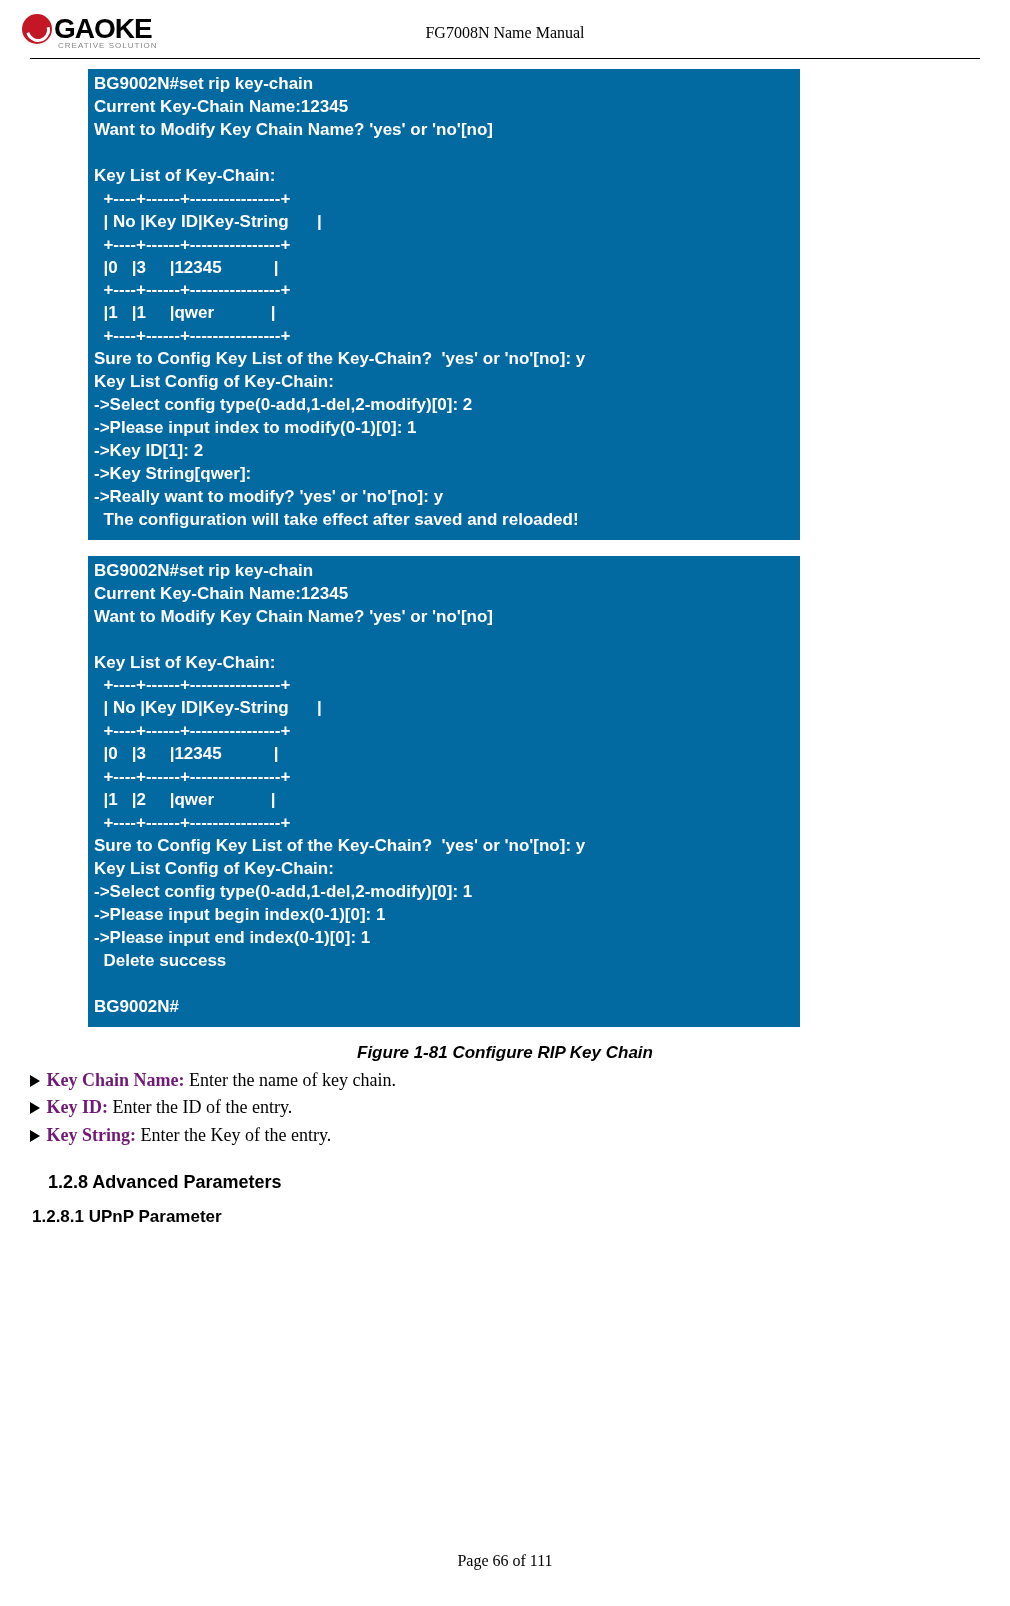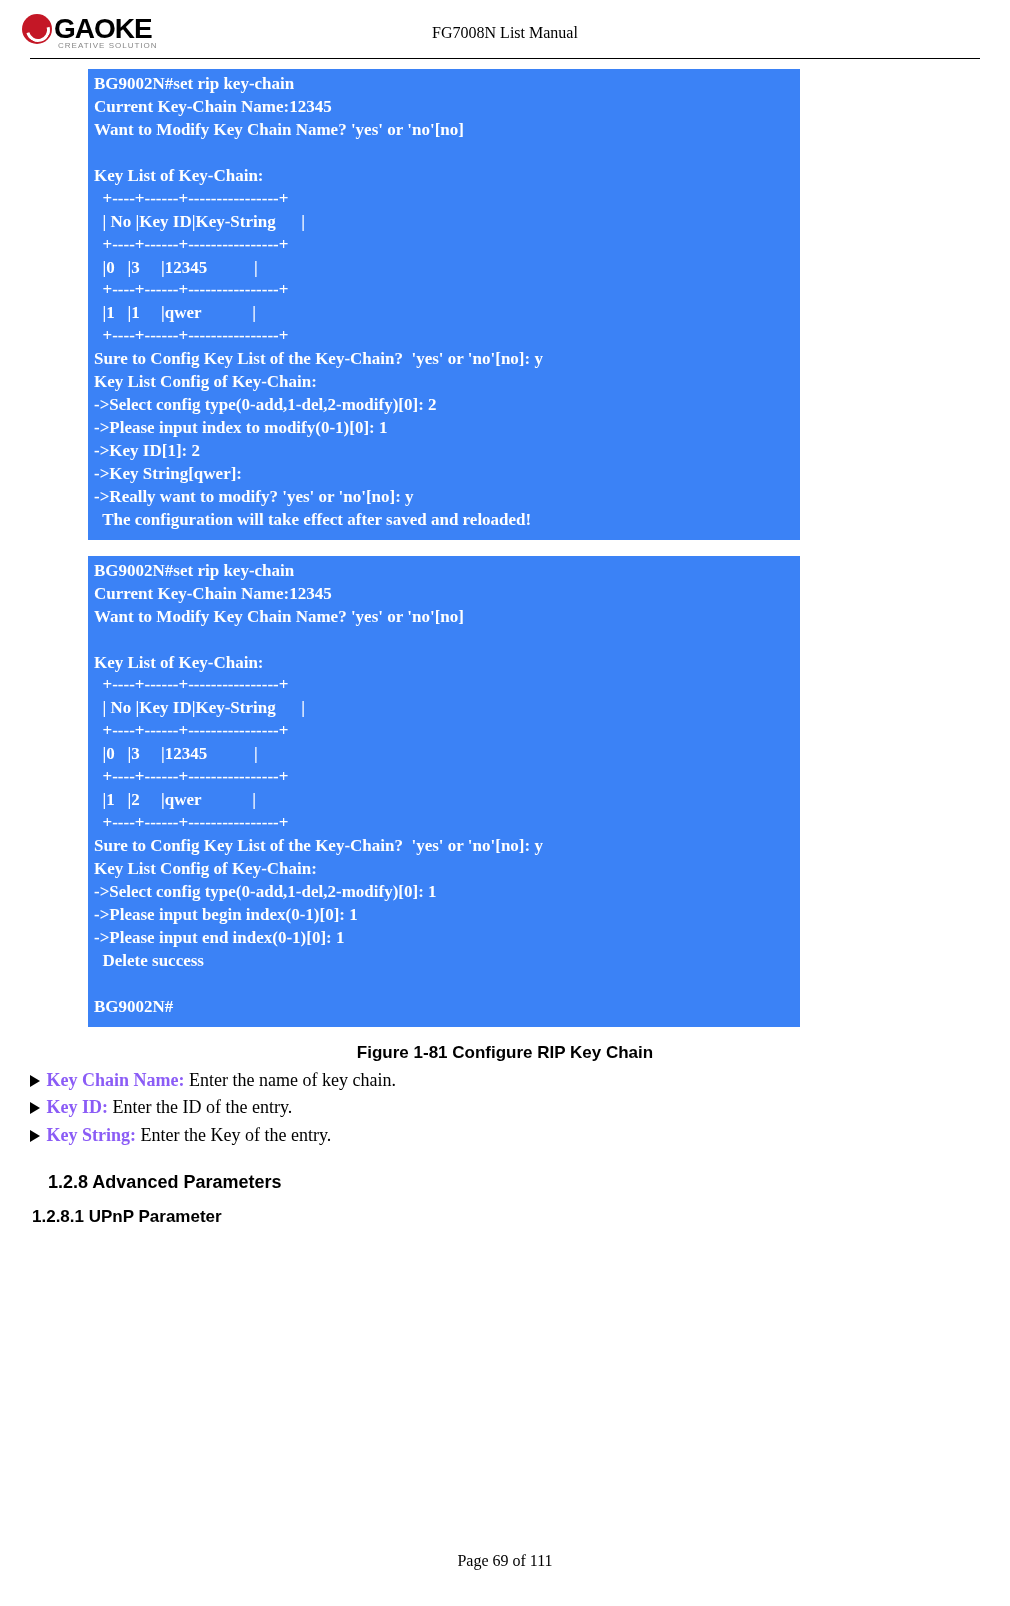--- a/index.html
+++ b/index.html
@@ -75,38 +75,39 @@
     left: 50%;
     transform: translateX(-50%);
     top: 10px;
   }
   .header-rule {
     border: none;
     border-top: 1px solid #000;
     margin: 4px 0 10px 0;
   }
   .terminal {
-    background: #3b82f6;
+    background: #0369a1;
     color: #fff;
-    font-family: Liberation Serif, serif;
+    font-family: Liberation Sans, sans-serif;
     font-size: 17px;
     font-weight: bold;
     line-height: 1.35;
     padding: 4px 6px 8px 6px;
     margin: 0 auto 16px 58px;
     width: 700px;
     white-space: pre;
     overflow: hidden;
   }
   .figure-caption {
     font-family: Arial, sans-serif;
     font-weight: bold;
     font-size: 17px;
     text-align: center;
     margin: 4px 0 4px 0;
+    font-style: italic;
   }
   .body-text {
     font-family: "Times New Roman", Times, serif;
     font-size: 18px;
     line-height: 1.55;
     margin: 0 0 2px 0;
   }
   .field-line {
     font-family: "Times New Roman", Times, serif;
     font-size: 18px;
@@ -115,21 +116,21 @@
   .tri {
     display: inline-block;
     width: 0; height: 0;
     border-top: 6px solid transparent;
     border-bottom: 6px solid transparent;
     border-left: 10px solid #000;
     margin-right: 2px;
     vertical-align: -1px;
   }
   .blue-bold {
-    color: #8b5cf6;
+    color: #701a75;
     font-weight: bold;
   }
   .section-h3 {
     font-family: Arial, sans-serif;
     font-weight: bold;
     font-size: 18px;
     margin: 22px 0 14px 18px;
   }
   .section-h4 {
     font-family: Arial, sans-serif;
@@ -152,21 +153,21 @@
 <div class="page">
 
   <div class="header-row">
     <div class="logo-block">
       <span class="logo-main">
         <span class="logo-g-swirl"></span>
         <span>GAOKE</span>
       </span>
       <span class="logo-tagline">CREATIVE SOLUTION</span>
     </div>
-    <div class="header-title">FG7008N List Manual</div>
+    <div class="header-title">FG7008N Name Manual</div>
   </div>
   <hr class="header-rule">
 
   <pre class="terminal" id="term1">BG9002N#set rip key-chain
 Current Key-Chain Name:12345
 Want to Modify Key Chain Name? 'yes' or 'no'[no]
 
 Key List of Key-Chain:
   +----+------+----------------+
   | No |Key ID|Key-String      |
@@ -217,14 +218,14 @@
   </div>
   <div class="field-line">
     <span class="tri"></span>
     <span class="blue-bold">Key String:</span><span>    Enter the Key of the entry.</span>
   </div>
 
   <div class="section-h3">1.2.8    Advanced Parameters</div>
   <div class="section-h4">1.2.8.1    UPnP Parameter</div>
 
 
-  <div class="footer">Page 69 of 111</div>
+  <div class="footer">Page 66 of 111</div>
 </div>
 
 </body></html>

